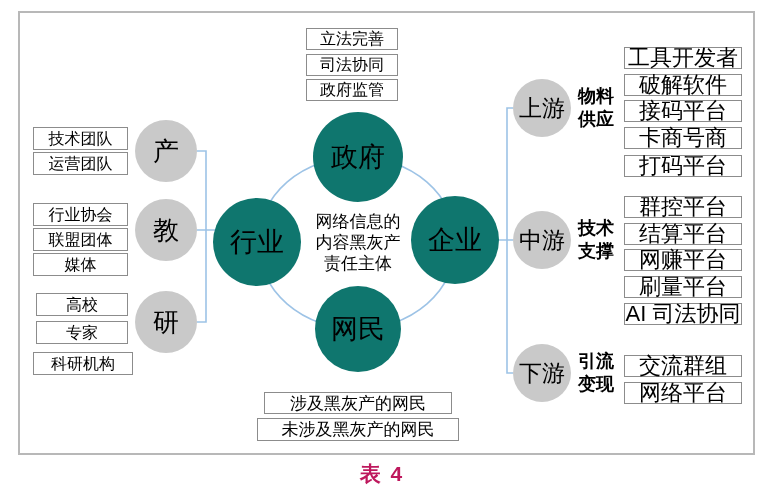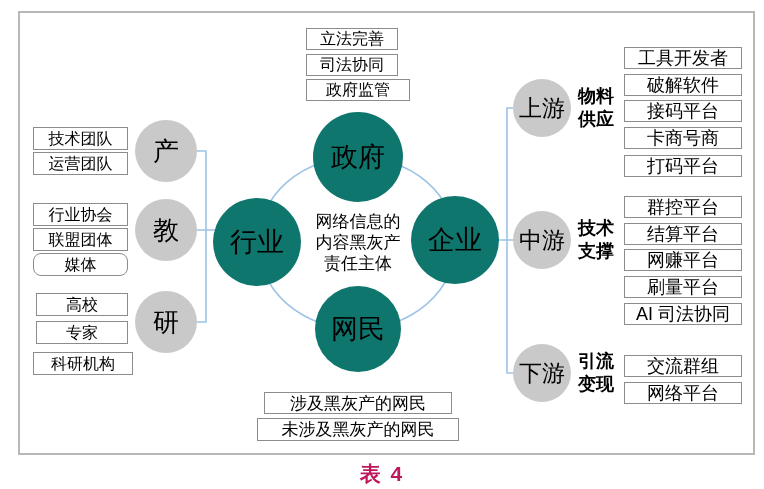--- a/index.html
+++ b/index.html
@@ -7,21 +7,21 @@
     position:relative;width:764px;height:489px;background:#fff;overflow:hidden;
     font-family:"Liberation Sans",sans-serif;color:#000;
   }
   .abs{position:absolute;box-sizing:border-box;}
   .frame{border:2px solid #b8b8b8;background:transparent;}
   .wbox{
     border:1.5px solid #8c8c8c;background:#fff;
     display:flex;align-items:center;justify-content:center;
     font-size:16px;line-height:1;white-space:nowrap;
   }
-  .wbox.rt{font-size:18px;}
+  .wbox.rt{font-size:22px;}
   .wbox.bt{font-size:17px;}
   .circle{
     border-radius:50%;display:flex;align-items:center;justify-content:center;
     white-space:nowrap;line-height:1;
   }
   .blue{background:#0f766e;font-size:27px;}
   .gray{background:#C9C9C9;font-size:26px;}
   .gray.rc{font-size:23px;}
   .ctext{
     text-align:center;font-size:17px;line-height:21px;font-weight:400;
@@ -42,41 +42,41 @@
   <div class="abs frame" style="left:18px;top:11px;width:737px;height:444px;"></div>
 
   <svg width="764" height="489" viewBox="0 0 764 489">
     <ellipse cx="357" cy="243" rx="99" ry="86" fill="none" stroke="#9DC3E6" stroke-width="1.6"></ellipse>
     <path d="M197,151 H206 V322 H197 M197,230 H215" fill="none" stroke="#9DC3E6" stroke-width="1.6"></path>
     <path d="M513,108 H507 V373 H513 M499,240 H513" fill="none" stroke="#9DC3E6" stroke-width="1.6"></path>
   </svg>
 
   <div class="abs wbox" style="left:306px;top:28px;width:92px;height:22px;">立法完善</div>
   <div class="abs wbox" style="left:306px;top:54px;width:92px;height:22px;">司法协同</div>
-  <div class="abs wbox" style="left:306px;top:79px;width:104px;height:22px;">政府监管</div>
+  <div class="abs wbox" style="left:306px;top:79px;width:92px;height:22px;">政府监管</div>
 
   <div class="abs circle blue" style="left:313px;top:112px;width:90px;height:90px;">政府</div>
   <div class="abs circle blue" style="left:213px;top:198px;width:88px;height:88px;">行业</div>
   <div class="abs circle blue" style="left:411px;top:196px;width:88px;height:88px;">企业</div>
   <div class="abs circle blue" style="left:315px;top:286px;width:86px;height:86px;">网民</div>
 
   <div class="abs ctext" style="left:298px;top:211px;width:120px;">
     <div>网络信息的</div>
     <div>内容黑灰产</div>
     <div>责任主体</div>
   </div>
 
   <div class="abs wbox bt" style="left:264px;top:392px;width:188px;height:22px;">涉及黑灰产的网民</div>
   <div class="abs wbox bt" style="left:257px;top:418px;width:202px;height:23px;">未涉及黑灰产的网民</div>
 
   <div class="abs wbox" style="left:33px;top:127px;width:95px;height:23px;">技术团队</div>
   <div class="abs wbox" style="left:33px;top:152px;width:95px;height:23px;">运营团队</div>
   <div class="abs wbox" style="left:33px;top:203px;width:95px;height:23px;">行业协会</div>
   <div class="abs wbox" style="left:33px;top:228px;width:95px;height:23px;">联盟团体</div>
-  <div class="abs wbox" style="left:33px;top:253px;width:95px;height:23px;border-radius:8px;">媒体</div>
+  <div class="abs wbox" style="left:33px;top:253px;width:95px;height:23px;">媒体</div>
   <div class="abs wbox" style="left:36px;top:293px;width:92px;height:23px;">高校</div>
   <div class="abs wbox" style="left:36px;top:321px;width:92px;height:23px;">专家</div>
   <div class="abs wbox" style="left:33px;top:352px;width:100px;height:23px;">科研机构</div>
 
   <div class="abs circle gray" style="left:135px;top:120px;width:62px;height:62px;">产</div>
   <div class="abs circle gray" style="left:135px;top:199px;width:62px;height:62px;">教</div>
   <div class="abs circle gray" style="left:135px;top:291px;width:62px;height:62px;">研</div>
 
   <div class="abs circle gray rc" style="left:513px;top:79px;width:58px;height:58px;">上游</div>
   <div class="abs circle gray rc" style="left:513px;top:211px;width:58px;height:58px;">中游</div>

